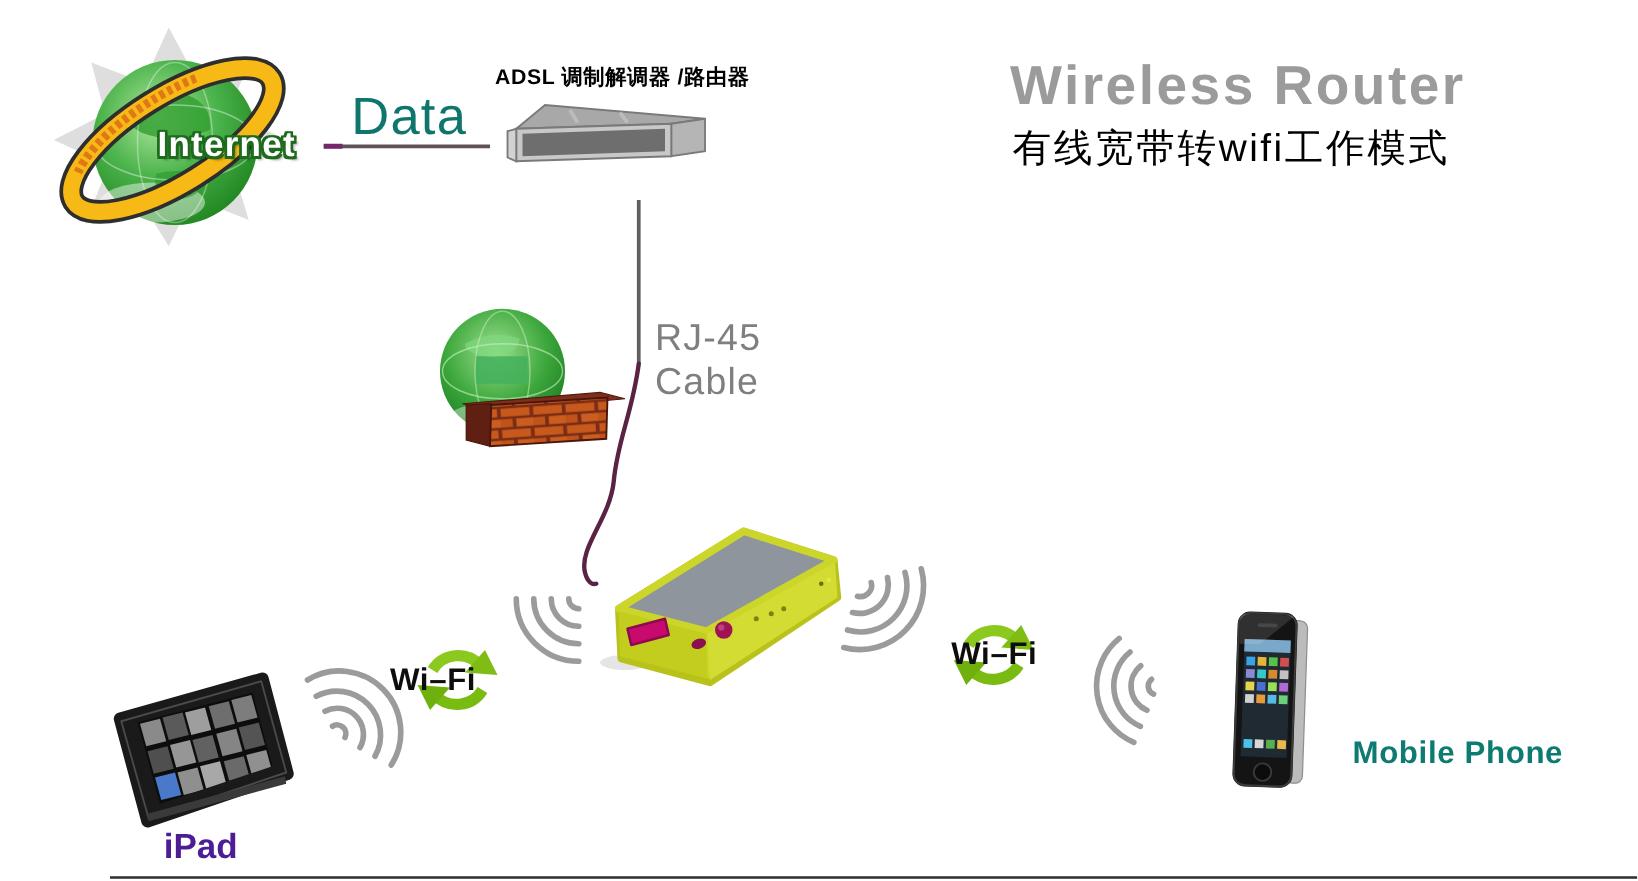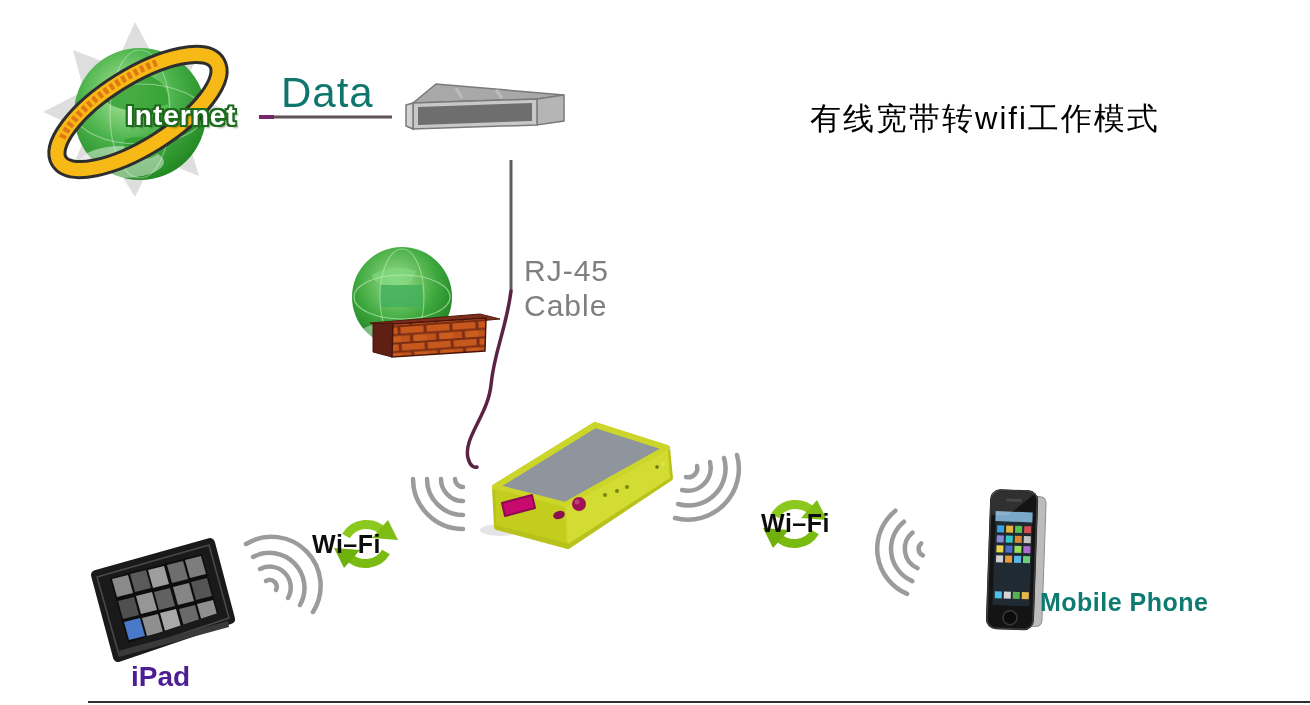--- a/index.html
+++ b/index.html
@@ -11,21 +11,21 @@
   .overlay{position:absolute;left:0;top:0;pointer-events:none;}
   .label-data{left:281px;top:69px;font-size:42px;color:#0f766e;letter-spacing:1px;}
   .label-adsl{left:396px;top:50px;font-size:17px;font-weight:bold;color:#000;letter-spacing:.5px;}
   .title{left:808px;top:44px;font-size:44px;font-weight:bold;color:#9b9b9b;letter-spacing:2px;}
   .subtitle{left:810px;top:98px;font-size:31px;color:#000000;letter-spacing:2px;}
   .label-rj45{left:524px;top:254px;font-size:30px;color:#7f7f7f;line-height:1.15;letter-spacing:1px;}
   .wifi-text{font-size:25px;font-weight:bold;color:#0d0d0d;letter-spacing:.5px;}
   .wifi-left-text{left:312px;top:530px;}
   .wifi-right-text{left:761px;top:509px;}
   .label-ipad{left:131px;top:661px;font-size:28px;font-weight:bold;color:#4c1d95;}
-  .label-mobile{left:1040px;top:588px;font-size:25px;font-weight:bold;color:#0e7b72;letter-spacing:.5px;}
+  .label-mobile{left:1082px;top:588px;font-size:25px;font-weight:bold;color:#0e7b72;letter-spacing:.5px;}
   .internet-text{
     left:78px;top:100px;font-size:28px;font-weight:bold;color:#ffffff;letter-spacing:1px;
     text-shadow:-2px 0 0 #1d6b1d, 2px 0 0 #1d6b1d, 0 -2px 0 #1d6b1d, 0 2px 0 #1d6b1d,
                 -2px -2px 0 #1d6b1d, 2px 2px 0 #1d6b1d, -2px 2px 0 #1d6b1d, 2px -2px 0 #1d6b1d,
                 3px 3px 2px rgba(0,0,0,.35);
     margin-left:48px;
   }
   .baseline{left:88px;top:701px;width:1222px;height:2px;background:#2f2f2f;}
 </style>
 </head>
@@ -116,30 +116,32 @@
     <g transform="rotate(-32 108 98)">
       <ellipse cx="108" cy="98" rx="93" ry="35" fill="none" stroke="#2e2e2e" stroke-width="19"></ellipse>
       <ellipse cx="108" cy="98" rx="93" ry="35" fill="none" stroke="#f7b915" stroke-width="13"></ellipse>
       <path d="M30,80 A90 33 0 0 1 150 66" fill="none" stroke="#e07818" stroke-width="7" stroke-dasharray="4 3"></path>
     </g>
   </svg>
   <div class="abs internet-text">Internet</div>
 
   <div class="abs label-data">Data</div>
 
+  <div class="abs label-adsl">ADSL 调制解调器 /路由器</div>
   <svg class="abs" style="left:398px;top:76px;" width="180" height="80">
     <polygon points="15,27 38,8 166,19 139,23" fill="#a8a8a8" stroke="#7a7a7a" stroke-width="1.5"></polygon>
     <polygon points="58,12 64,22" fill="none" stroke="#bcbcbc" stroke-width="3"></polygon>
     <polygon points="98,14 104,22" fill="none" stroke="#bcbcbc" stroke-width="3"></polygon>
     <polygon points="139,23 166,19 166,45 139,49" fill="#b5b5b5" stroke="#7a7a7a" stroke-width="1.5"></polygon>
     <polygon points="15,27 139,23 139,49 15,53" fill="#c8c8c8" stroke="#7a7a7a" stroke-width="1.5"></polygon>
     <polygon points="8,29 15,27 15,53 8,50" fill="#d2d2d2" stroke="#7a7a7a" stroke-width="1.5"></polygon>
     <polygon points="20,31 134,27 134,45 20,49" fill="#6e6e6e"></polygon>
   </svg>
 
+  <div class="abs title">Wireless Router</div>
   <div class="abs subtitle">有线宽带转wifi工作模式</div>
 
   <svg class="abs" style="left:342px;top:245px;" width="170" height="135">
     <circle cx="60" cy="52" r="50" fill="url(#globeGrad2)"></circle>
     <rect x="38" y="40" width="42" height="22" fill="#43b05c" opacity="0.85"></rect>
     <path d="M30,30 q22,-12 44,-4 q-4,16 -26,14 q-18,-2 -18,-10 Z" fill="#7fd87f" opacity="0.7"></path>
     <ellipse cx="60" cy="52" rx="48" ry="22" fill="none" stroke="#c9f0c0" stroke-width="1.2" opacity="0.6"></ellipse>
     <ellipse cx="60" cy="52" rx="22" ry="48" fill="none" stroke="#c9f0c0" stroke-width="1.2" opacity="0.5"></ellipse>
     <ellipse cx="48" cy="88" rx="30" ry="10" fill="#ffffff" opacity="0.4"></ellipse>
     <g>

